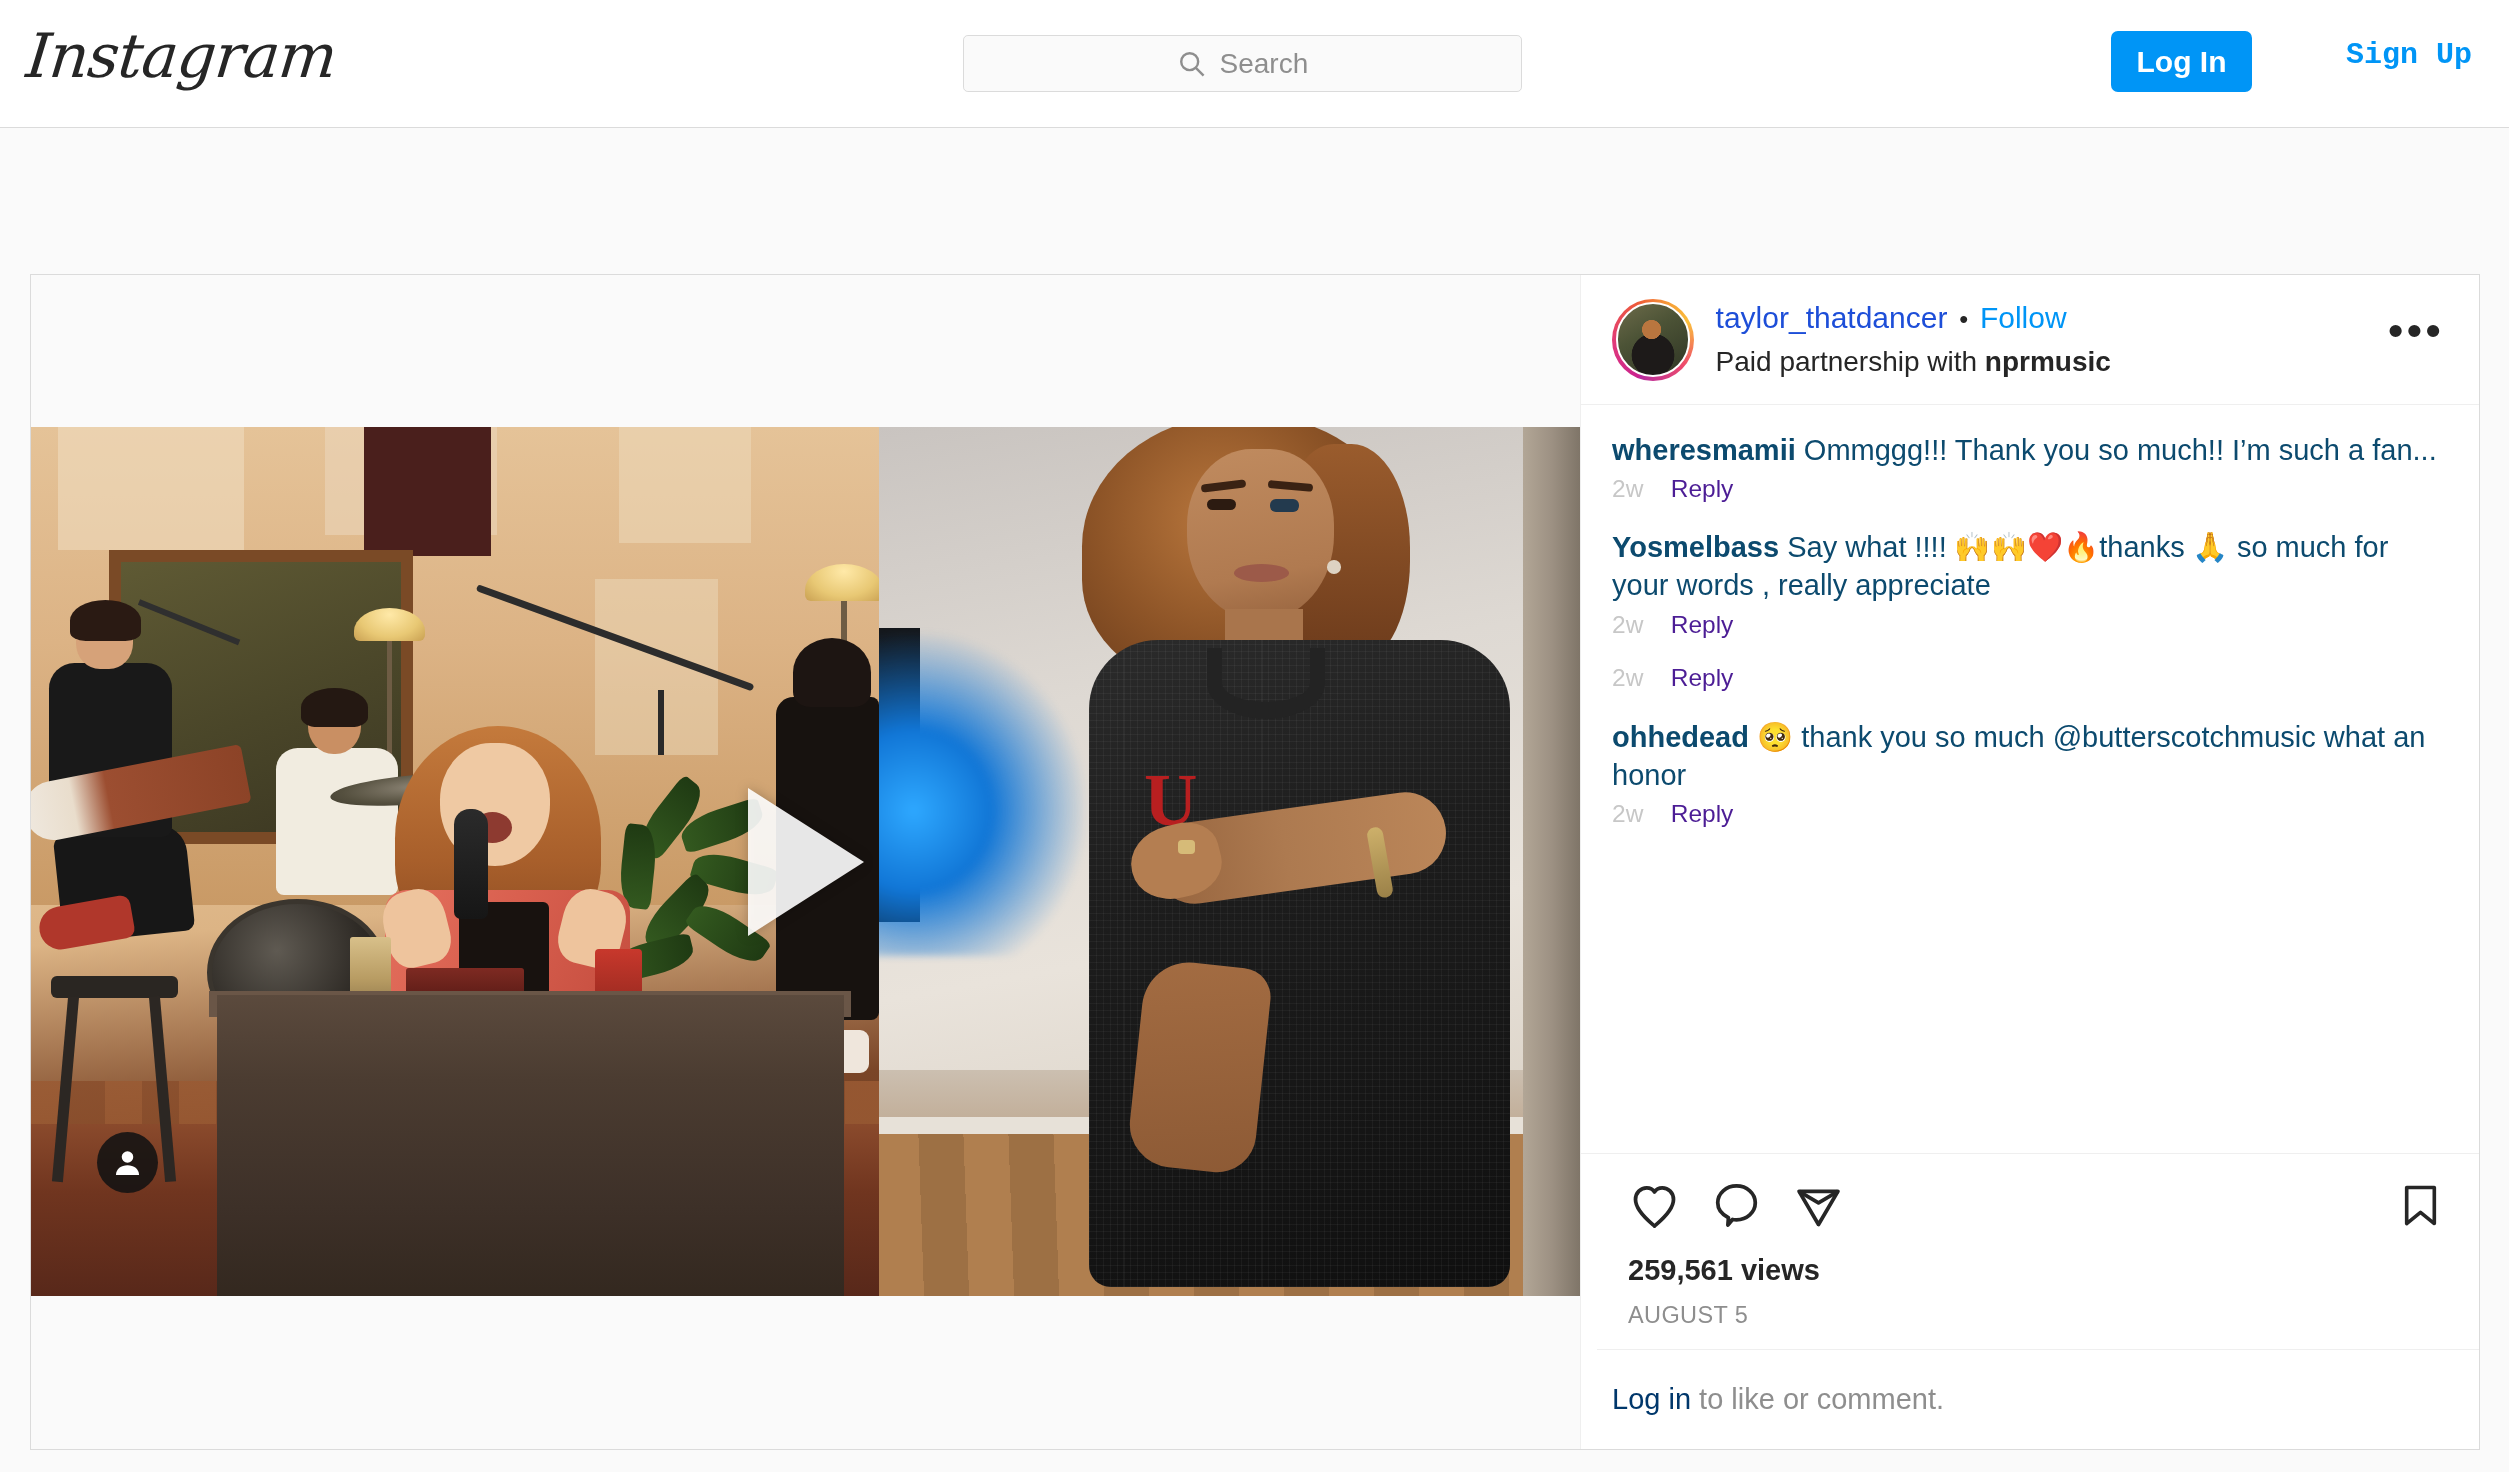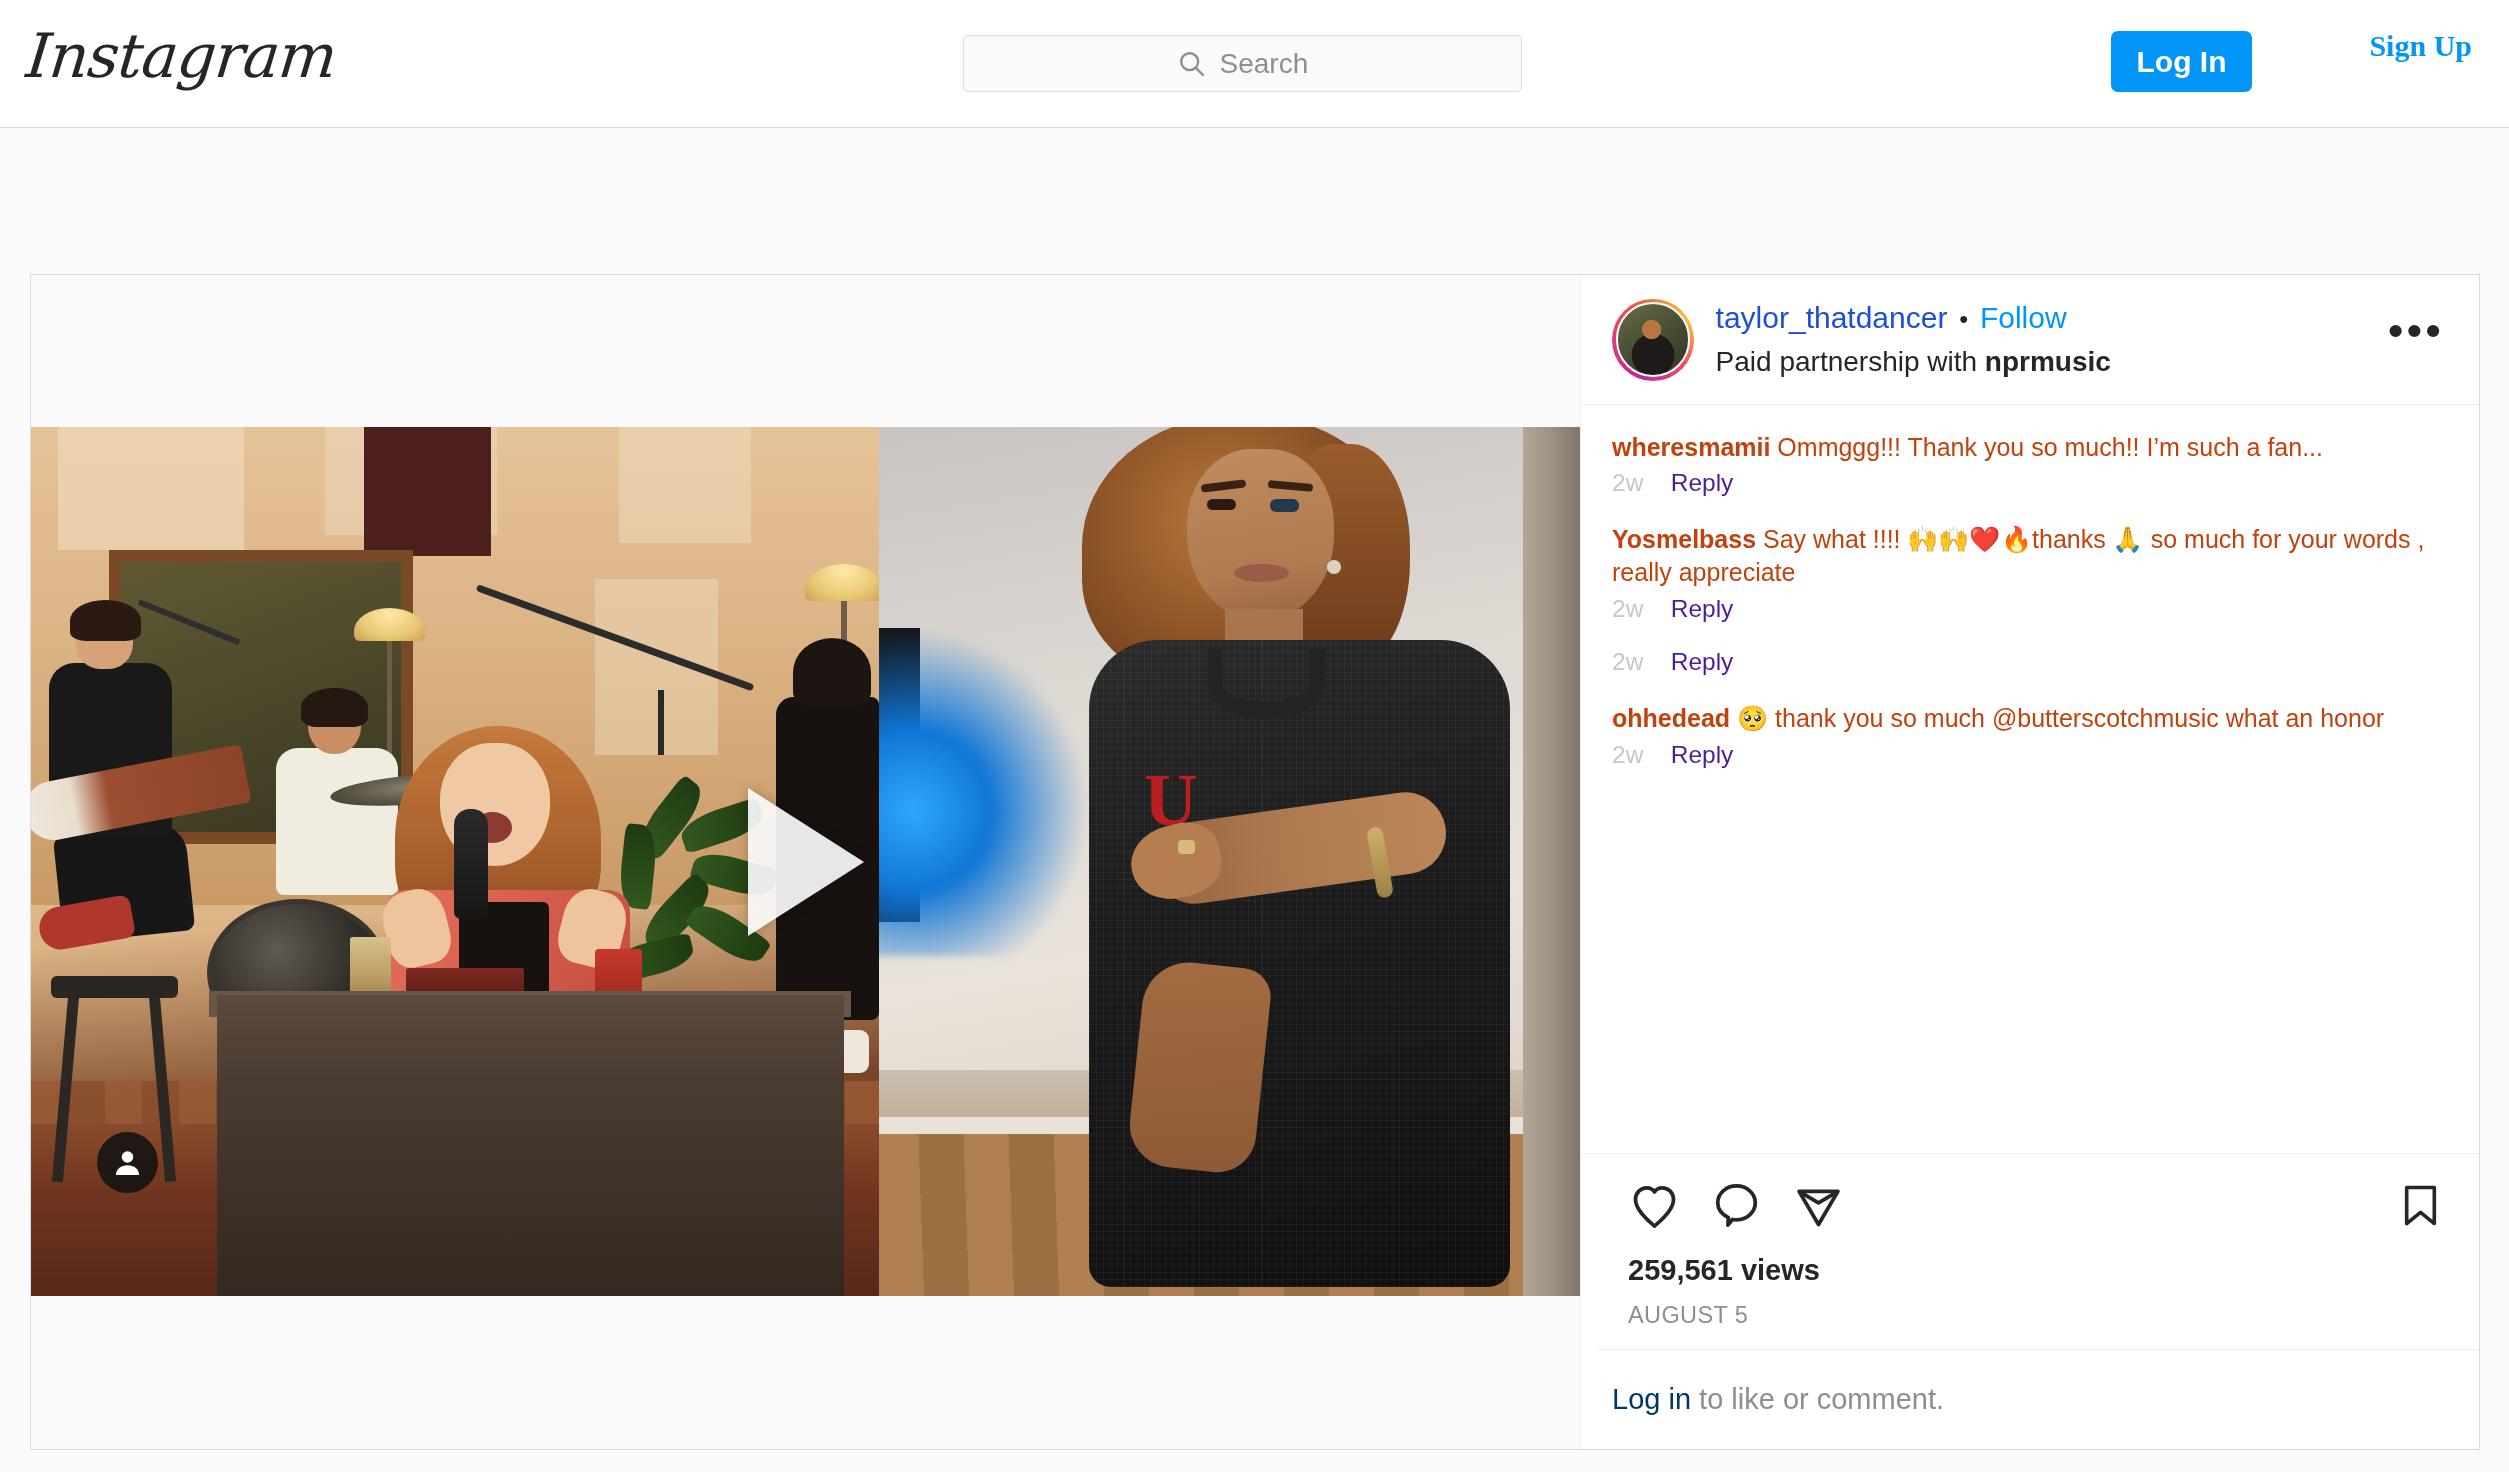--- a/index.html
+++ b/index.html
@@ -42,24 +42,24 @@
   .btn-login {
     position: absolute; right: 257px; top: 31px;
     height: 61px; padding: 0 25.5px;
     background: #0095f6; color: #fff;
     border: none; border-radius: 6.9px;
     font-family: "Liberation Sans", sans-serif;
     font-size: 30px; font-weight: bold;
     cursor: pointer;
   }
   .btn-signup {
-    position: absolute; right: 37px; top: 29px;
+    position: absolute; right: 37px; top: 38px;
     color: #0095f6; font-size: 30px; font-weight: bold;
     cursor: pointer; background:none; border:none;
-    font-family: Liberation Serif, serif;
+    font-family: Liberation Mono, monospace;
   }
 
   
   .card {
     position: absolute; left: 30px; top: 274px;
     width: 2450px; height: 1176px;
     background: #fff;
     border: 1px solid #dbdbdb;
     display: flex;
     overflow: hidden;
@@ -439,21 +439,21 @@
 
   .comments {
     flex: 1 1 auto;
     padding: 25.5px 27.4px 19.6px 31px;
     border-bottom: 1px solid #efefef;
     overflow: hidden;
   }
   .comment { margin-bottom: 25.5px; }
   .comment:last-child { margin-bottom: 0; }
   .ctext {
-    font-size: 25px; line-height: 1.32; color:#c2410c;
+    font-size: 29px; line-height: 1.32; color:#0c4a6e;
     word-wrap: break-word;
   }
   .cuser { font-weight: bold; cursor: pointer; }
   .cmeta { margin-top: 5.9px; display:flex; align-items:baseline; gap: 27.4px; }
   .ctime { font-size: 24.5px; color:#c7c7c7; }
   .creply { font-size: 24.5px; color:#4c1d95; font-weight: normal; cursor:pointer; }
 
   .actions {
     padding: 25.5px 33px 19.6px 31px;
     border-bottom: 1px solid #efefef;

